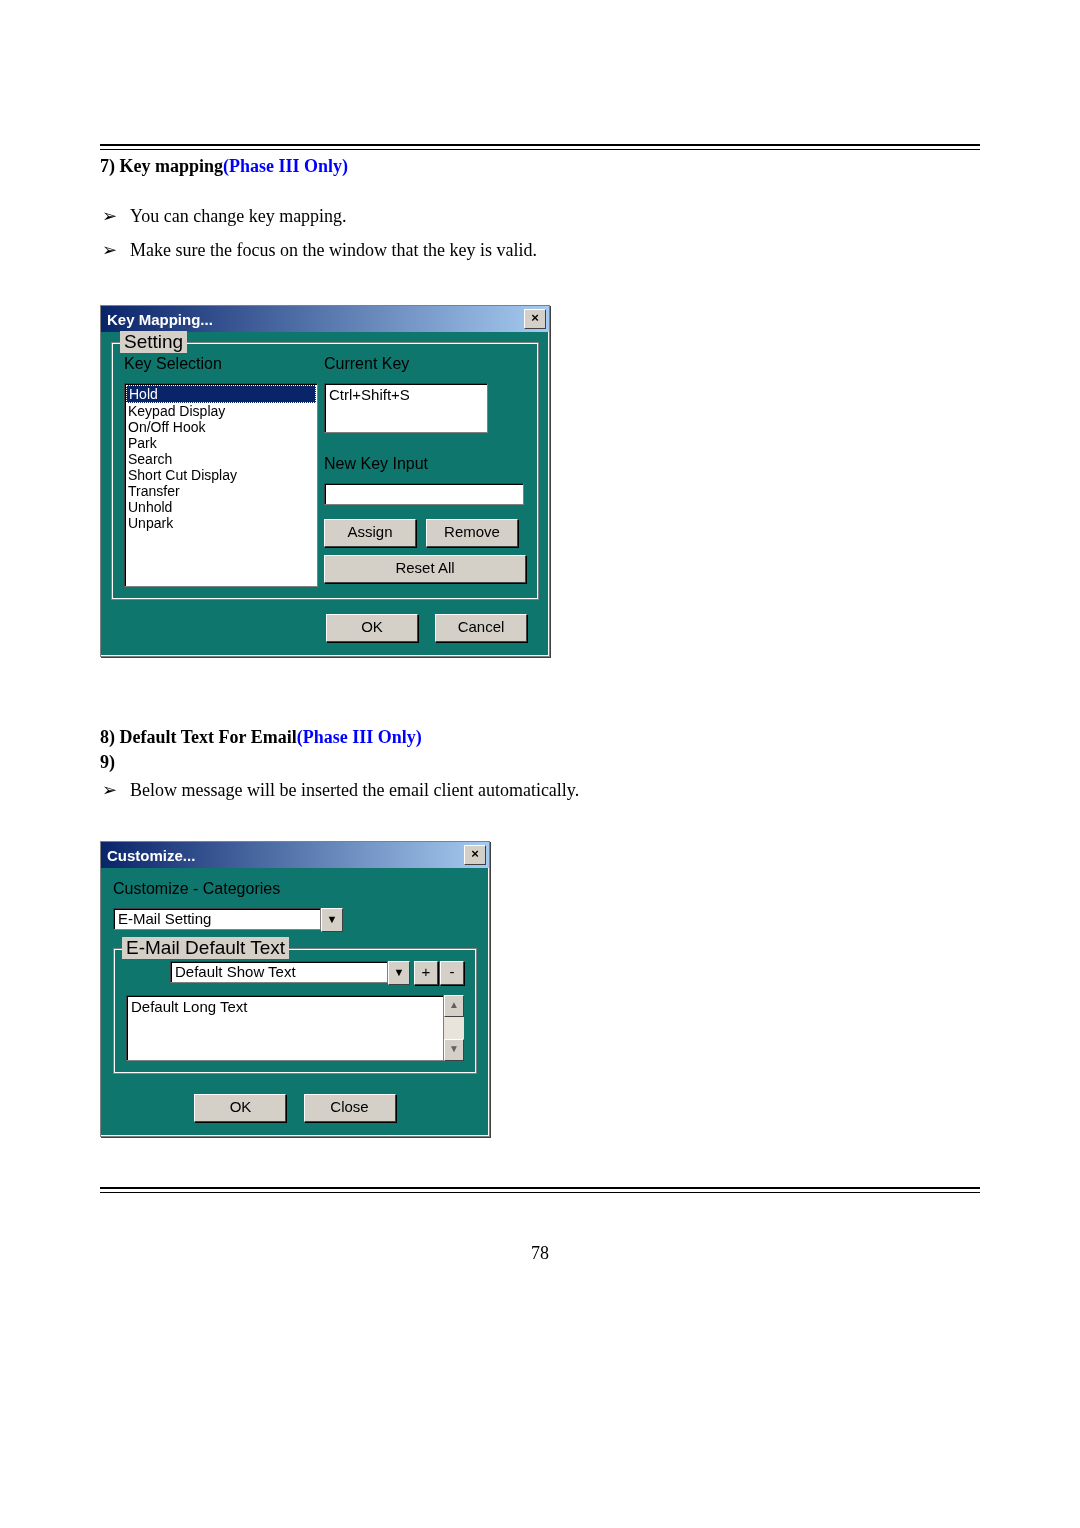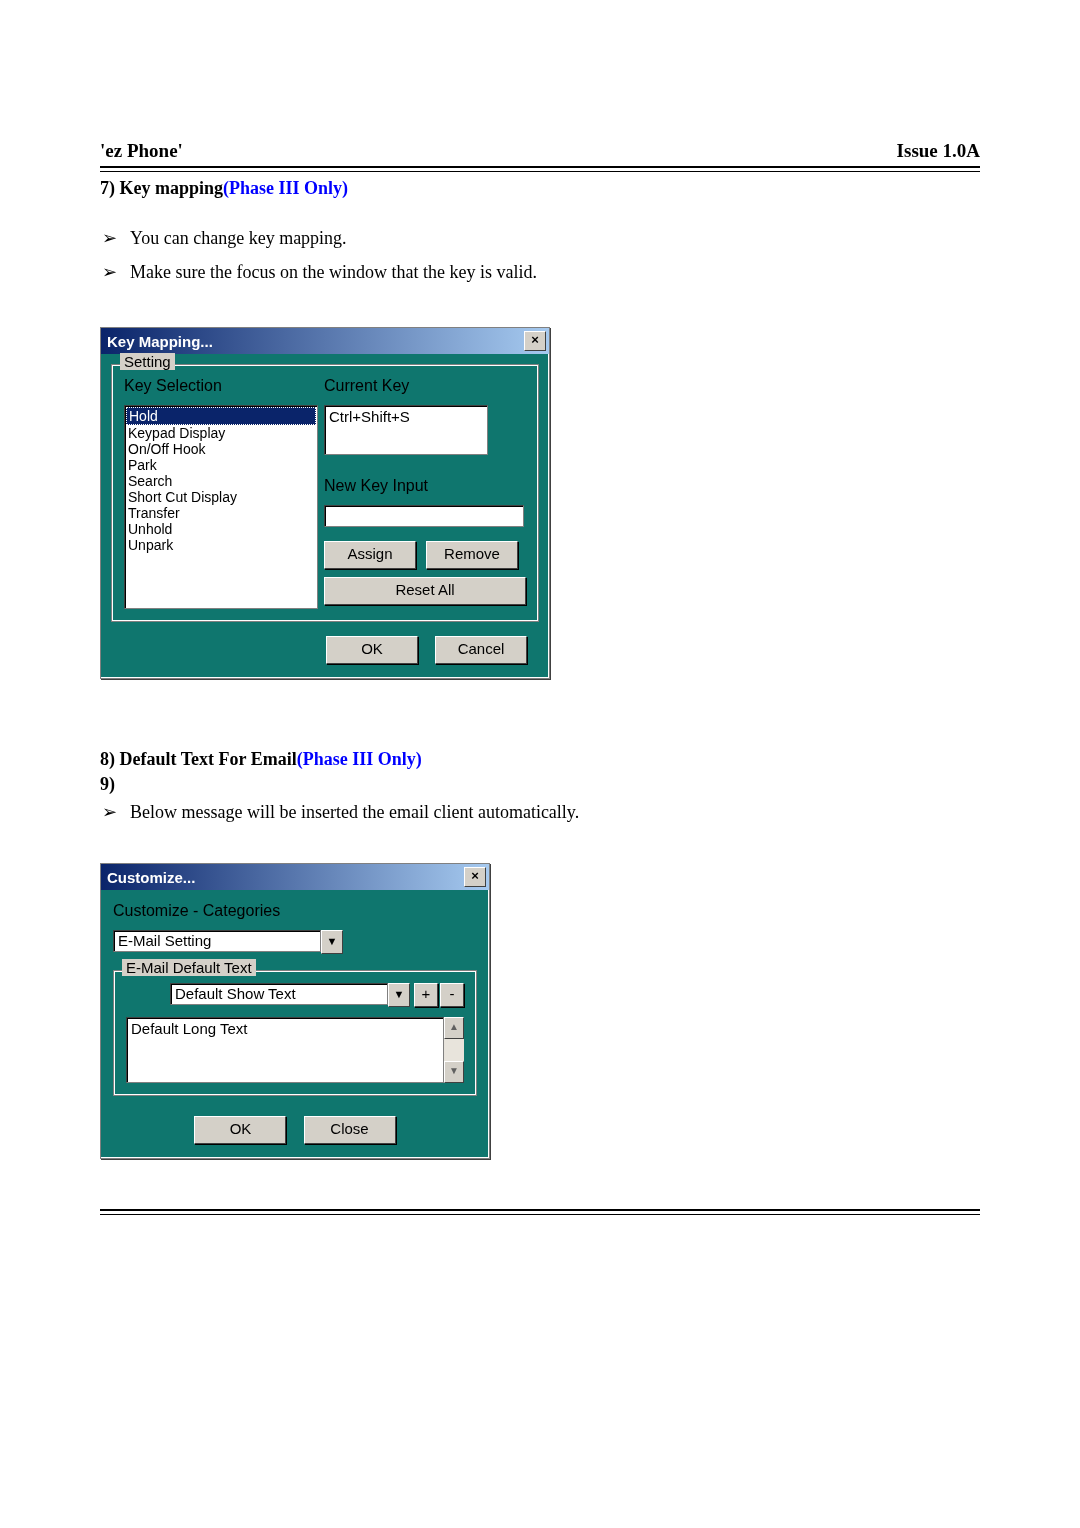--- a/index.html
+++ b/index.html
@@ -93,21 +93,21 @@
     margin: 10px 10px 6px 10px;
     border: 1px solid #808080;
     box-shadow: inset 1px 1px 0 #fff, inset -1px -1px 0 #fff;
   }
   .legend {
     position: absolute;
     top: -12px;
     left: 8px;
     background: #d4d0c8;
     padding: 0 4px;
-    font-size: 15px;
+    font-size: 19px;
   }
   .row {
     display: flex;
     align-items: flex-start;
   }
   .col-left { width: 210px; }
   .col-right { flex: 1; }
   .label {
     font-size: 16px;
     margin-bottom: 10px;
@@ -217,24 +217,20 @@
     text-align: center;
     margin-top: 50px;
     font-size: 18px;
   }
 </style>
 </head>
 <body>
 
 <div class="page">
 
-  <div class="header-row">
-    <span>'ez Phone'</span>
-    <span>Issue 1.0A</span>
-  </div>
   <div class="double-rule"></div>
 
   <div class="section-heading">
     <span>7)</span>
     <span>Key mapping</span><span class="blue">(Phase III Only)</span>
   </div>
 
   <ul class="bullets">
     <li>You can change key mapping.</li>
     <li>Make sure the focus on the window that the key is valid.</li>
@@ -328,13 +324,14 @@
         </div>
       </div>
     </div>
     <div class="dialog-buttons">
       <span class="btn">OK</span>
       <span class="btn">Close</span>
     </div>
   </div>
 
   <div class="double-rule bottom-rule"></div>
+  <div class="pagenum">78</div>
 </div>
 
 </body></html>

